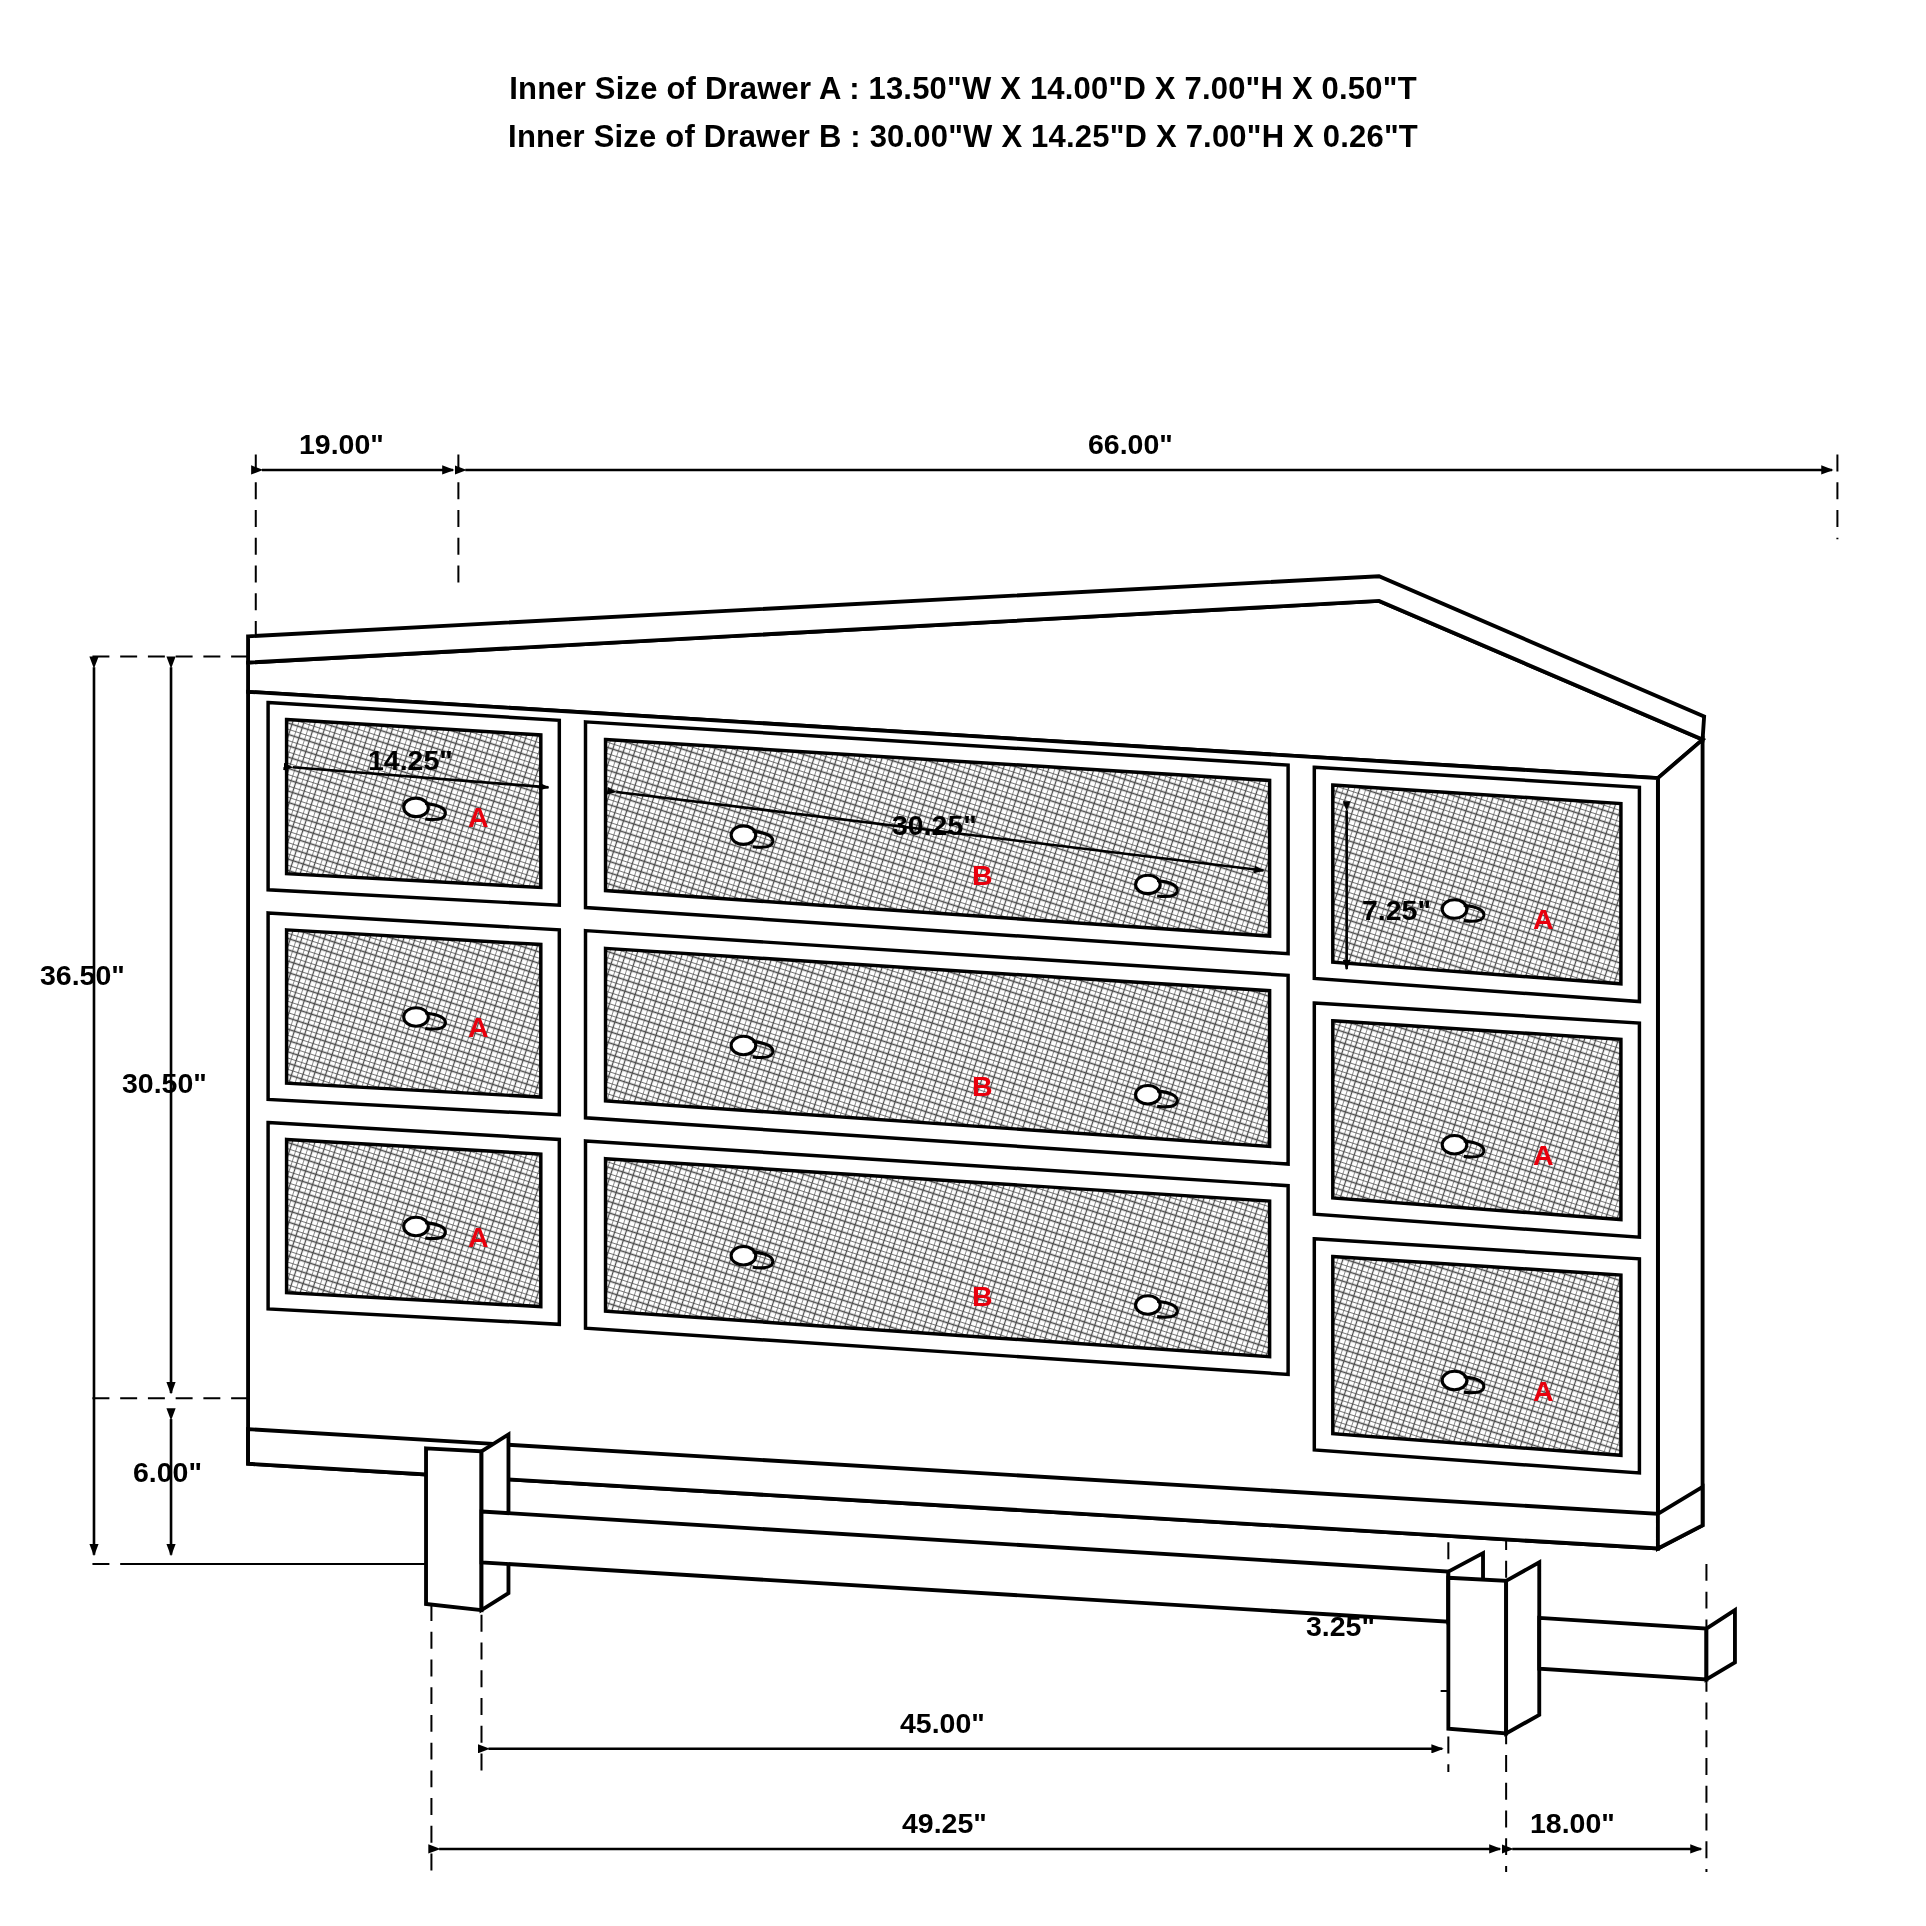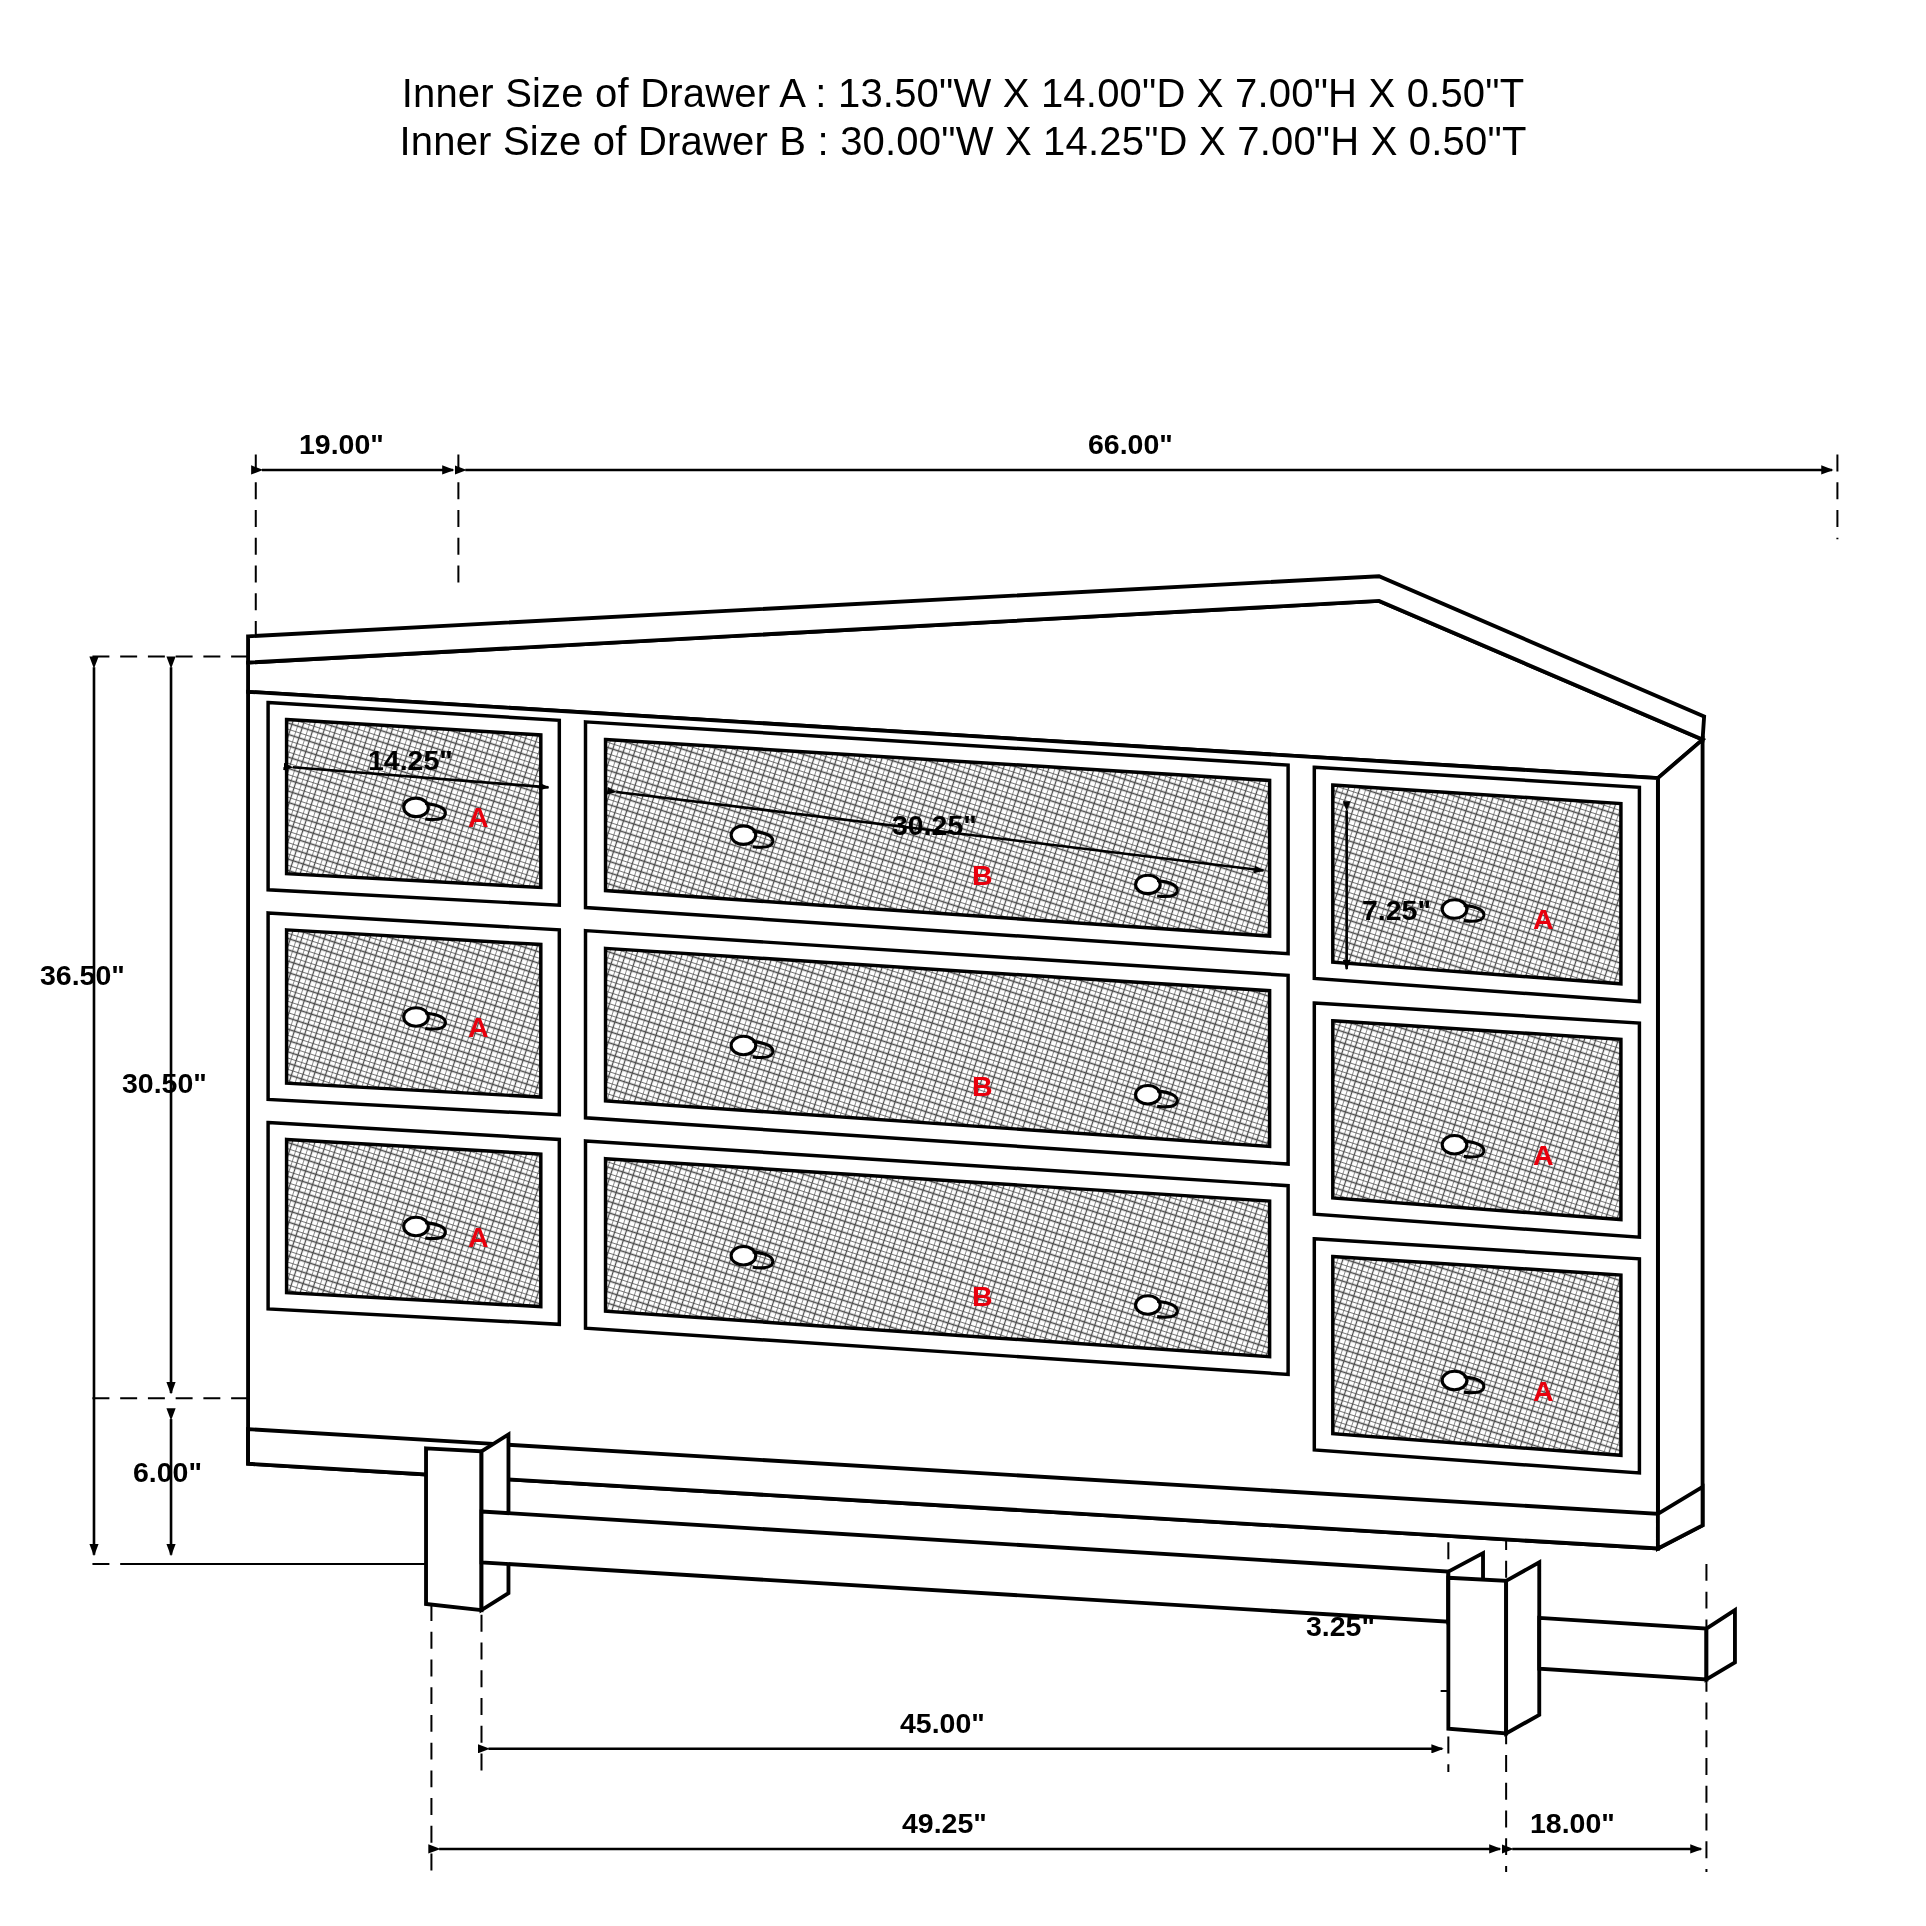--- a/index.html
+++ b/index.html
@@ -1,31 +1,31 @@
 <!DOCTYPE html>
 <html style="font-size:12.3px"><head>
 <meta charset="utf-8">
 <style>
   html,body{margin:0;padding:0;background:#ffffff;}
   body{width:1926px;height:1926px;font-family:"Liberation Sans",sans-serif;color:#000;}
   #stage{position:relative;width:1926px;height:1926px;overflow:hidden;}
-  .hdr{position:absolute;left:0;width:1926px;text-align:center;font-weight:normal;font-size:40px;letter-spacing:0.2px;}
+  .hdr{position:absolute;left:0;width:1926px;text-align:center;font-weight:bold;font-size:31px;letter-spacing:0.2px;}
   #hdr1{top:71px;}
   #hdr2{top:119px;}
   svg.layer{position:absolute;left:0;top:0;width:1926px;height:1926px;}
   .dimtxt{position:absolute;font-weight:bold;font-size:28.5px;white-space:nowrap;}
   .lbl{position:absolute;font-weight:bold;font-size:28.5px;color:#e8000d;}
 </style>
 </head>
 <body>
 
 <div id="stage">
 
   <div class="hdr" id="hdr1">Inner Size of Drawer A : 13.50"W X 14.00"D X 7.00"H X 0.50"T</div>
-  <div class="hdr" id="hdr2">Inner Size of Drawer B : 30.00"W X 14.25"D X 7.00"H X 0.50"T</div>
+  <div class="hdr" id="hdr2">Inner Size of Drawer B : 30.00"W X 14.25"D X 7.00"H X 0.26"T</div>
 
   <svg class="layer" viewBox="0 0 2500 2500">
     <defs>
       <marker id="ah" markerWidth="16" markerHeight="12" refX="14" refY="6" orient="auto" markerUnits="userSpaceOnUse">
         <path d="M0,0 L16,6 L0,12 z" fill="#000"></path>
       </marker>
       <marker id="ahs" markerWidth="13" markerHeight="10" refX="12" refY="5" orient="auto" markerUnits="userSpaceOnUse">
         <path d="M0,0 L13,5 L0,10 z" fill="#000"></path>
       </marker>
       <pattern id="mesh" width="14" height="14" patternUnits="userSpaceOnUse" patternTransform="rotate(18)">

